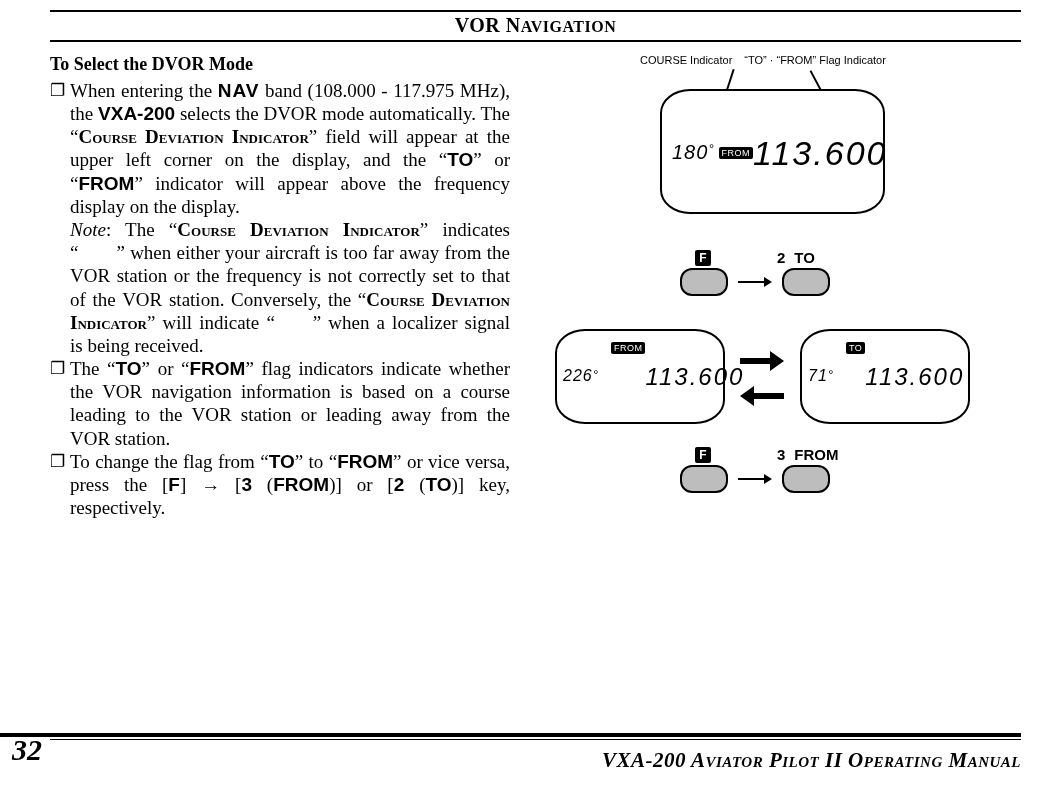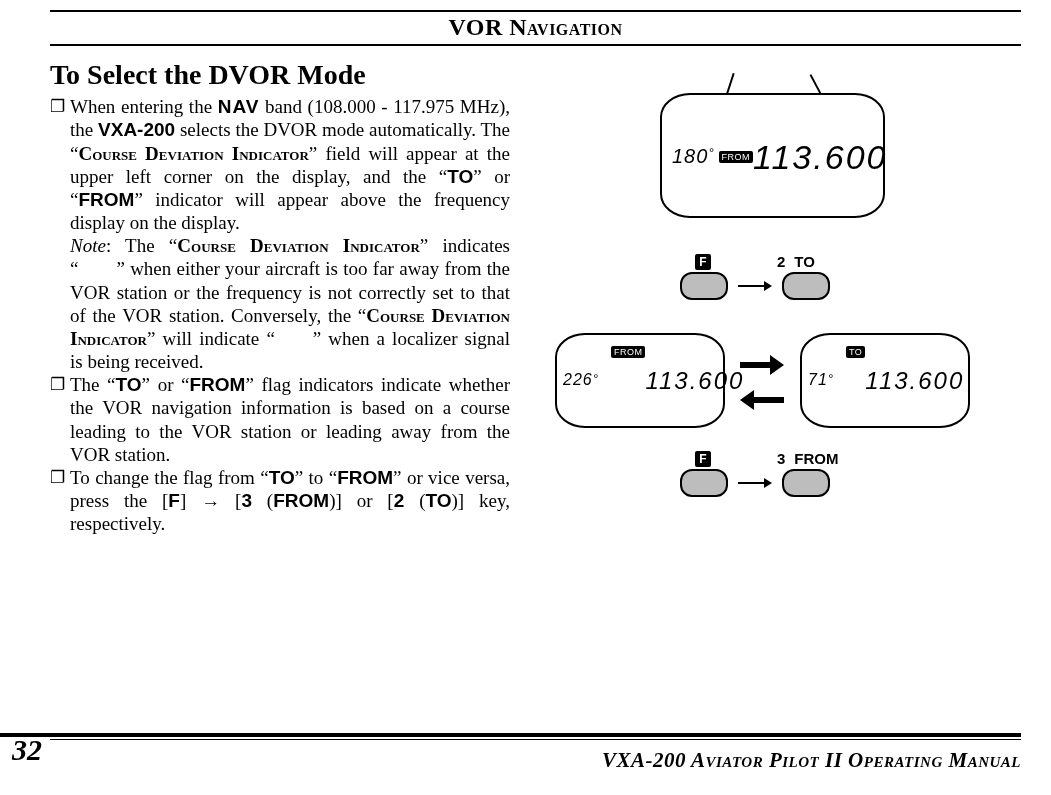--- a/index.html
+++ b/index.html
@@ -21,39 +21,39 @@
   }
   .title-bar {
     border-top: 2px solid #000;
     border-bottom: 2px solid #000;
     text-align: center;
     padding: 2px 0 3px 0;
     margin-bottom: 12px;
   }
   .title-bar .main {
     font-weight: bold;
-    font-size: 24px;
+    font-size: 20px;
     letter-spacing: 0.5px;
   }
   .content {
     display: flex;
     gap: 30px;
   }
   .col-left {
     width: 460px;
     font-size: 19px;
     line-height: 1.22;
   }
   .col-right {
     flex: 1;
     position: relative;
   }
   .subhead {
     font-weight: bold;
-    font-size: 28px;
+    font-size: 18px;
     margin-bottom: 3px;
   }
   .entry {
     display: flex;
     align-items: flex-start;
     margin-bottom: 0;
   }
   .bullet {
     width: 20px;
     flex: 0 0 20px;
@@ -303,20 +303,24 @@
           <p>
             <span>To change the flag from “</span><span class="kb">TO</span><span>” to “</span><span class="kb">FROM</span><span>” or vice versa, press the [</span><span class="kb">F</span><span>] → [</span><span class="kb">3</span><span> (</span><span class="kb">FROM</span><span>)] or [</span><span class="kb">2</span><span> (</span><span class="kb">TO</span><span>)] key, respectively.</span>
           </p>
         </div>
       </div>
     </div>
 
     <div class="col-right">
       <div class="fig-area">
 
+        <div class="callouts">
+          <span>COURSE Indicator</span>
+          <span>“TO” · “FROM” Flag Indicator</span>
+        </div>
         <div class="pointer ptr1"></div>
         <div class="arrowhead ah1"></div>
         <div class="pointer ptr2"></div>
         <div class="arrowhead ah2"></div>
 
         <div class="lcd big" style="left:120px; top:35px;">
           <div class="lcd-top">
             <span class="deg-box"><span>180</span><span class="deg-sym">°</span></span>
             <span class="tag">FROM</span>
           </div>

